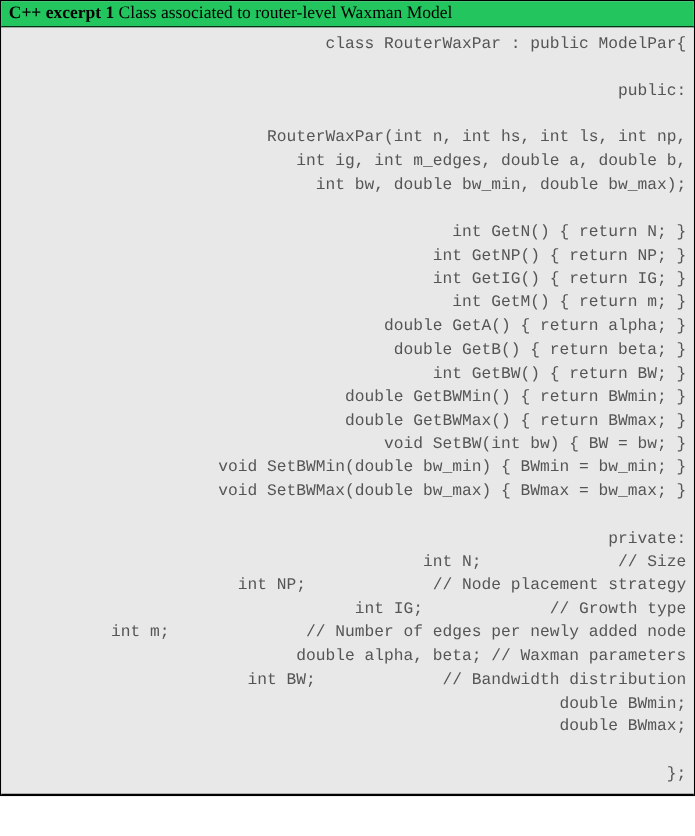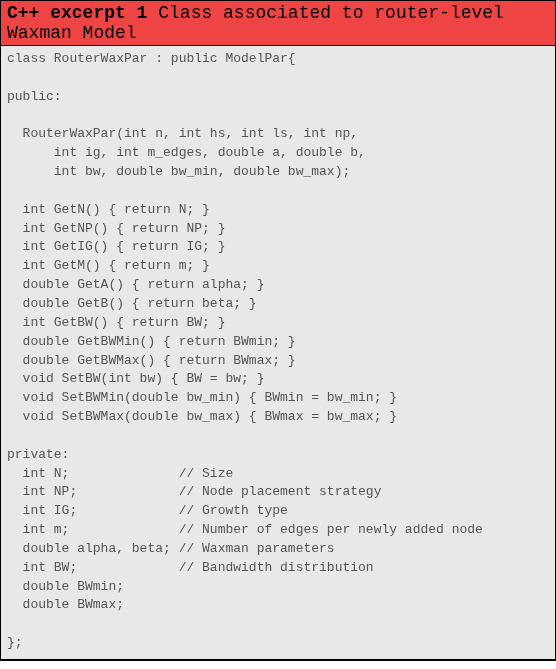--- a/index.html
+++ b/index.html
@@ -9,23 +9,22 @@
       background: #fff;
     }
     .container {
       width: 556px;
       box-sizing: border-box;
       border: 1px solid #000;
     }
     .header {
       padding: 2px 6px;
       border-bottom: 1px solid #000;
-      background: #ef4444;
-      font-size: 18px;
-      font-family: Liberation Mono, monospace;
+      background: #22c55e;
+      font-size: 14px;
     }
     .header-title {
       font-weight: bold;
       display: inline;
     }
     .header-desc {
       display: inline;
     }
     .code-block {
       background: #e8e8e8;
@@ -33,20 +32,21 @@
       font-family: "Courier New", monospace;
       font-size: 13px;
       line-height: 1.45;
       color: #555;
       white-space: pre;
       border-bottom: 1px solid #000;
     }
     .code-line {
       display: block;
       min-height: 1.45em;
+      text-align: right;
     }
   </style>
 </head>
 <body>
 
 <div class="container">
   <div class="header">
     <span class="header-title">C++ excerpt 1</span><span class="header-desc"> Class associated to router-level Waxman Model</span>
   </div>
   <div class="code-block" id="code-block"><span class="code-line">class RouterWaxPar : public ModelPar{</span><span class="code-line">&nbsp;</span><span class="code-line">public:</span><span class="code-line">&nbsp;</span><span class="code-line">  RouterWaxPar(int n, int hs, int ls, int np,</span><span class="code-line">      int ig, int m_edges, double a, double b,</span><span class="code-line">      int bw, double bw_min, double bw_max);</span><span class="code-line">&nbsp;</span><span class="code-line">  int GetN() { return N; }</span><span class="code-line">  int GetNP() { return NP; }</span><span class="code-line">  int GetIG() { return IG; }</span><span class="code-line">  int GetM() { return m; }</span><span class="code-line">  double GetA() { return alpha; }</span><span class="code-line">  double GetB() { return beta; }</span><span class="code-line">  int GetBW() { return BW; }</span><span class="code-line">  double GetBWMin() { return BWmin; }</span><span class="code-line">  double GetBWMax() { return BWmax; }</span><span class="code-line">  void SetBW(int bw) { BW = bw; }</span><span class="code-line">  void SetBWMin(double bw_min) { BWmin = bw_min; }</span><span class="code-line">  void SetBWMax(double bw_max) { BWmax = bw_max; }</span><span class="code-line">&nbsp;</span><span class="code-line">private:</span><span class="code-line">  int N;              // Size</span><span class="code-line">  int NP;             // Node placement strategy</span><span class="code-line">  int IG;             // Growth type</span><span class="code-line">  int m;              // Number of edges per newly added node</span><span class="code-line">  double alpha, beta; // Waxman parameters</span><span class="code-line">  int BW;             // Bandwidth distribution</span><span class="code-line">  double BWmin;</span><span class="code-line">  double BWmax;</span><span class="code-line">&nbsp;</span><span class="code-line">};</span></div>

